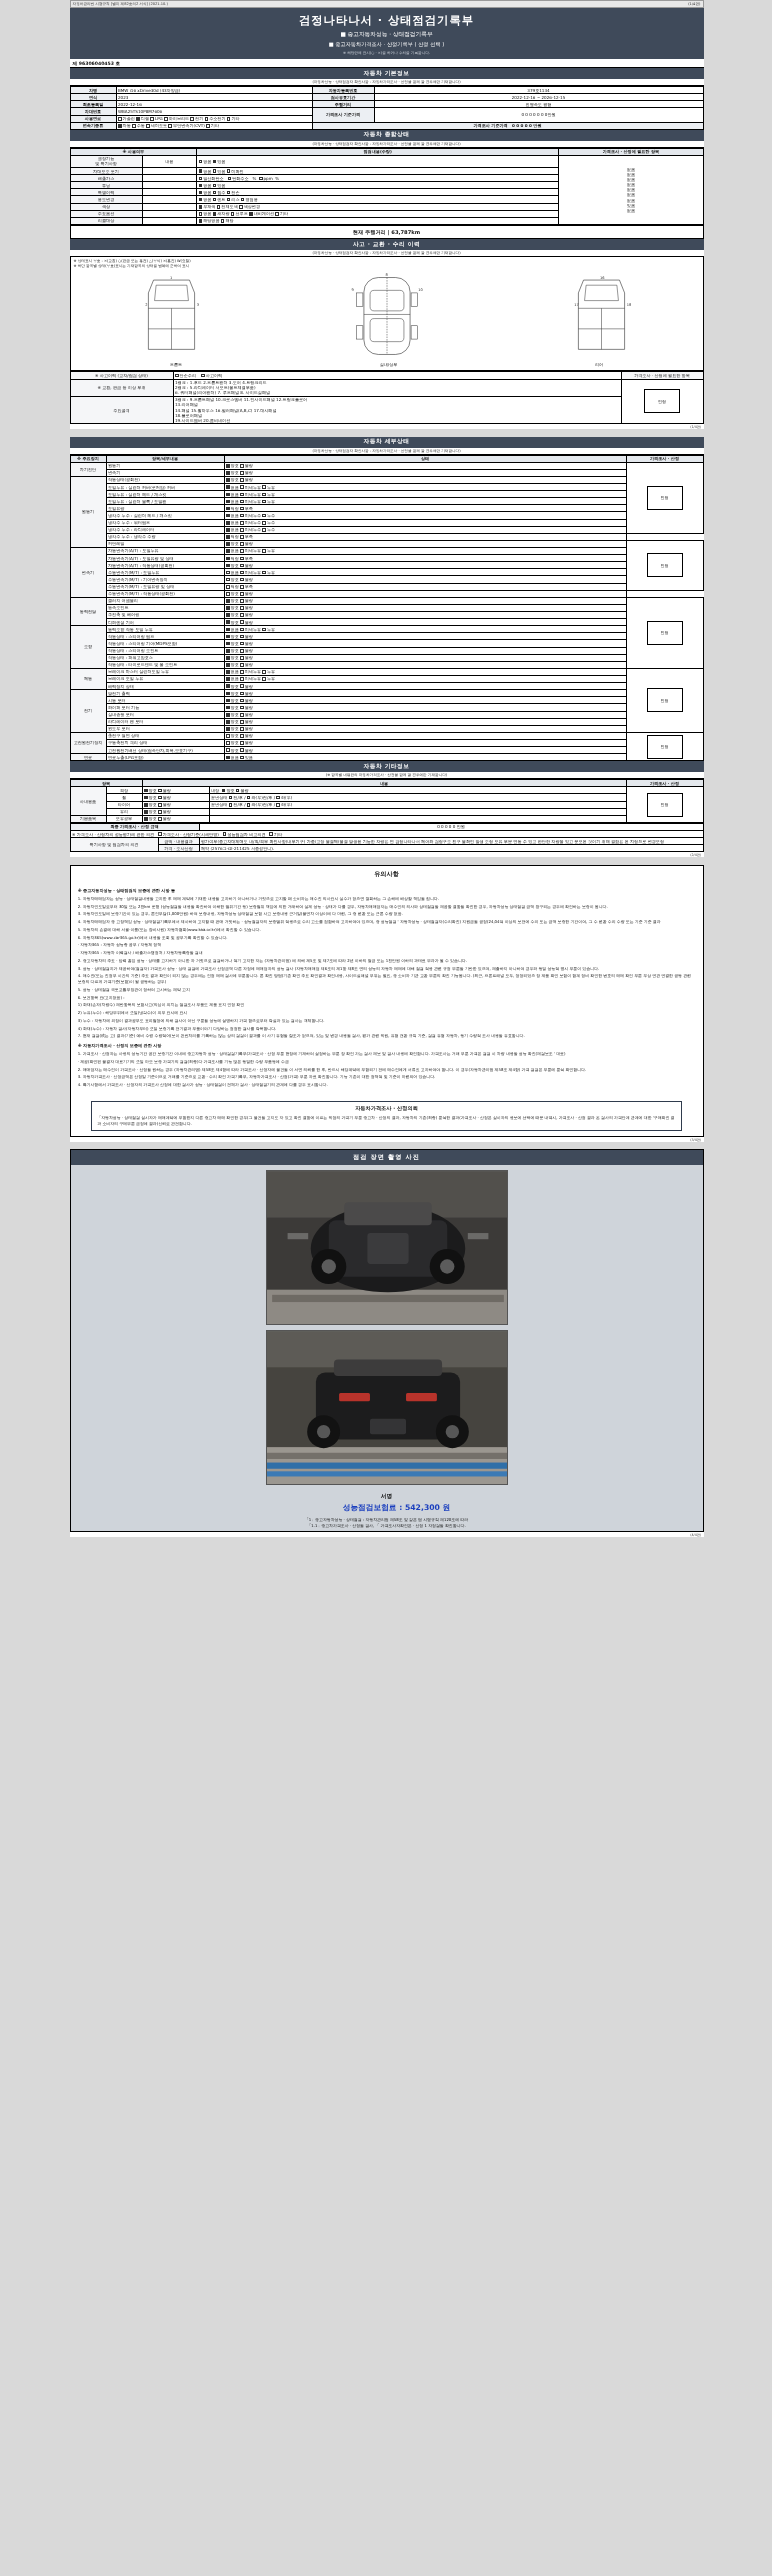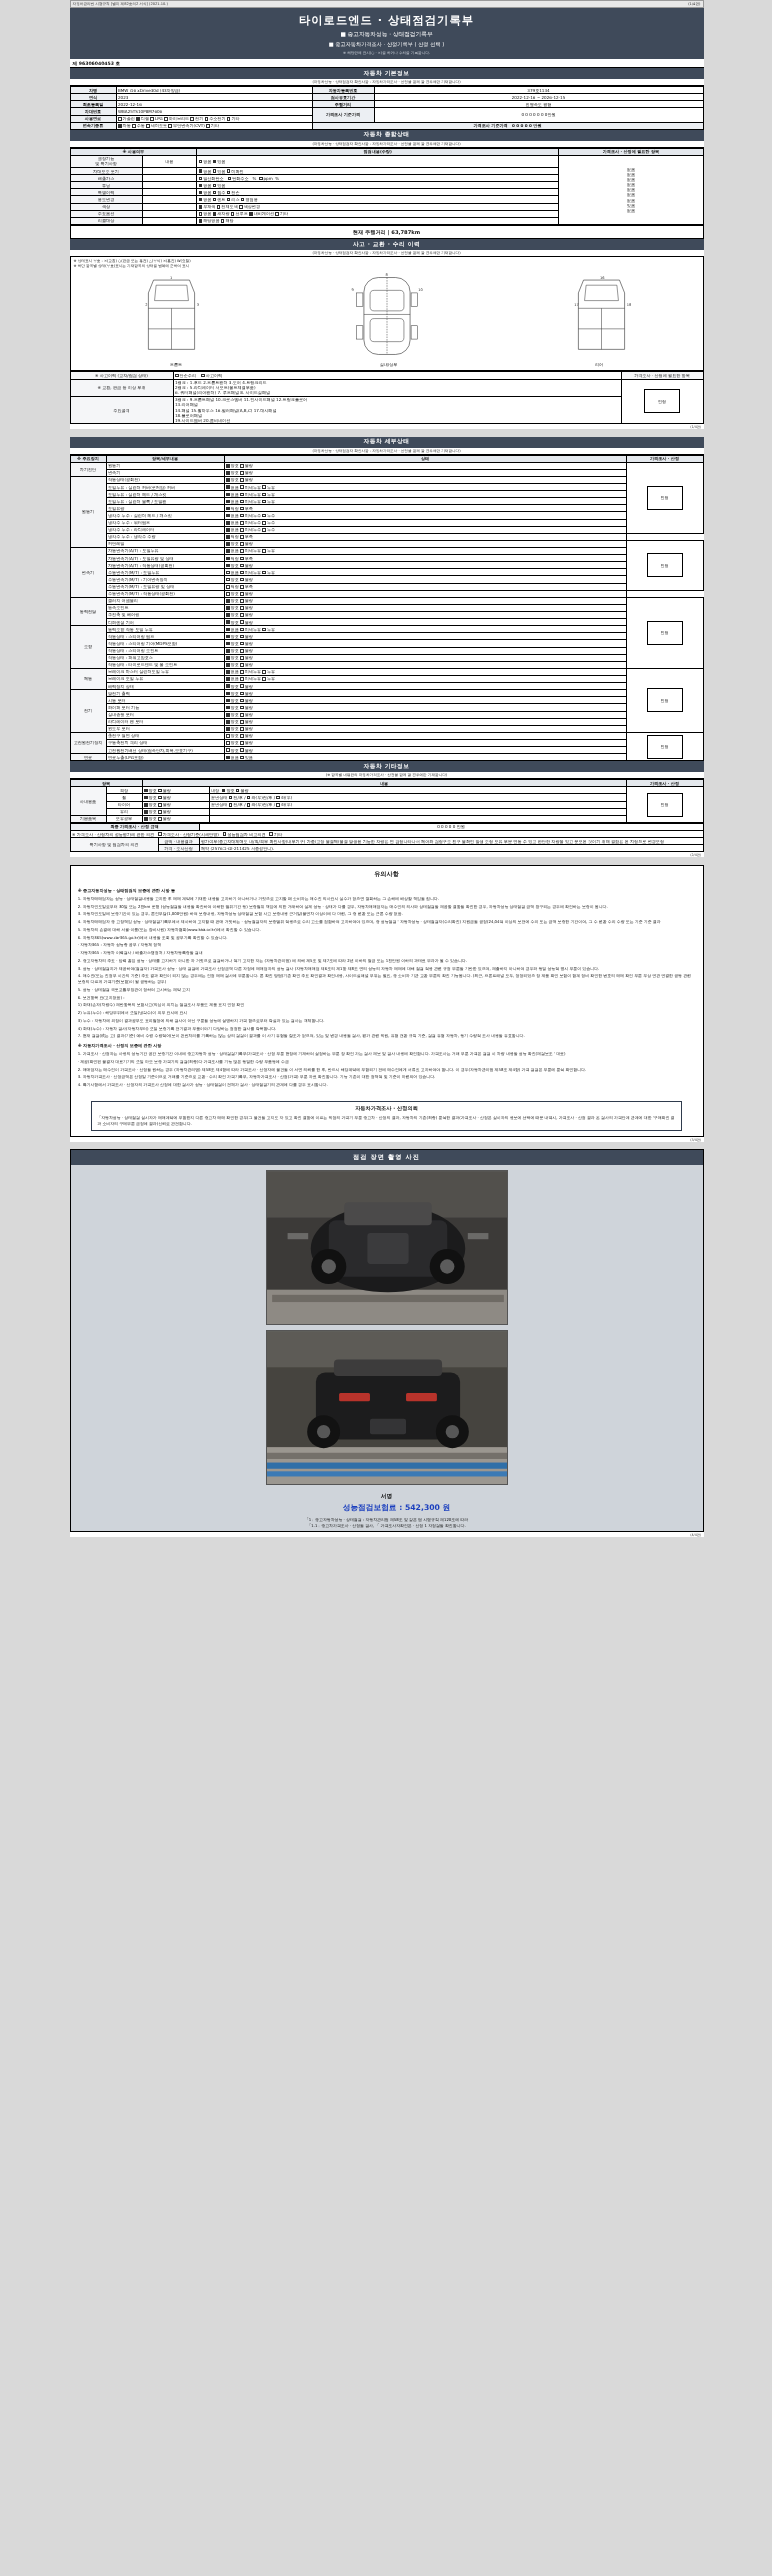--- a/index.html
+++ b/index.html
@@ -129,21 +129,21 @@
 
 <div class="page">
 
   <div class="sheet">
     <div class="topstrip">
       <span>자동차관리법 시행규칙 [별지 제82호의2 서식] (2021.10.)</span>
       <span>(1/4면)</span>
     </div>
 
     <div class="titlebar">
-      <div class="t1">타이로드엔드 · 상태점검기록부</div>
+      <div class="t1">검정나타나서 · 상태점검기록부</div>
       <div class="t2">■ 중고자동차성능 · 상태점검기록부</div>
       <div class="t3">■ 중고자동차가격조사 · 산정기록부 ( 산정 선택 )</div>
       <div class="t4">※ 해당란에 표시(○ · ×)를 하거나 수치를 기록합니다.</div>
     </div>
 
     <div class="numline">제 96306040453 호</div>
 
     <div class="sectionhdr">자동차 기본정보</div>
     <div class="subnote">(자동차성능 · 상태점검자 확인사항 : 자동차가격조사 · 산정을 함께 할 경우에만 기재합니다)</div>
 

